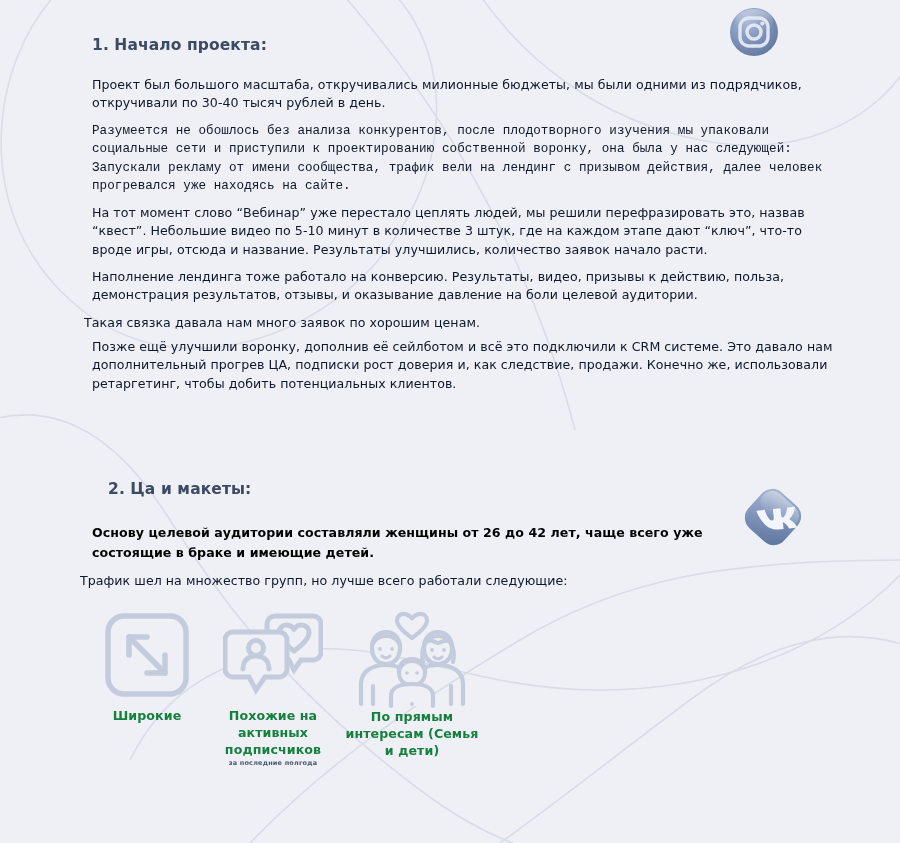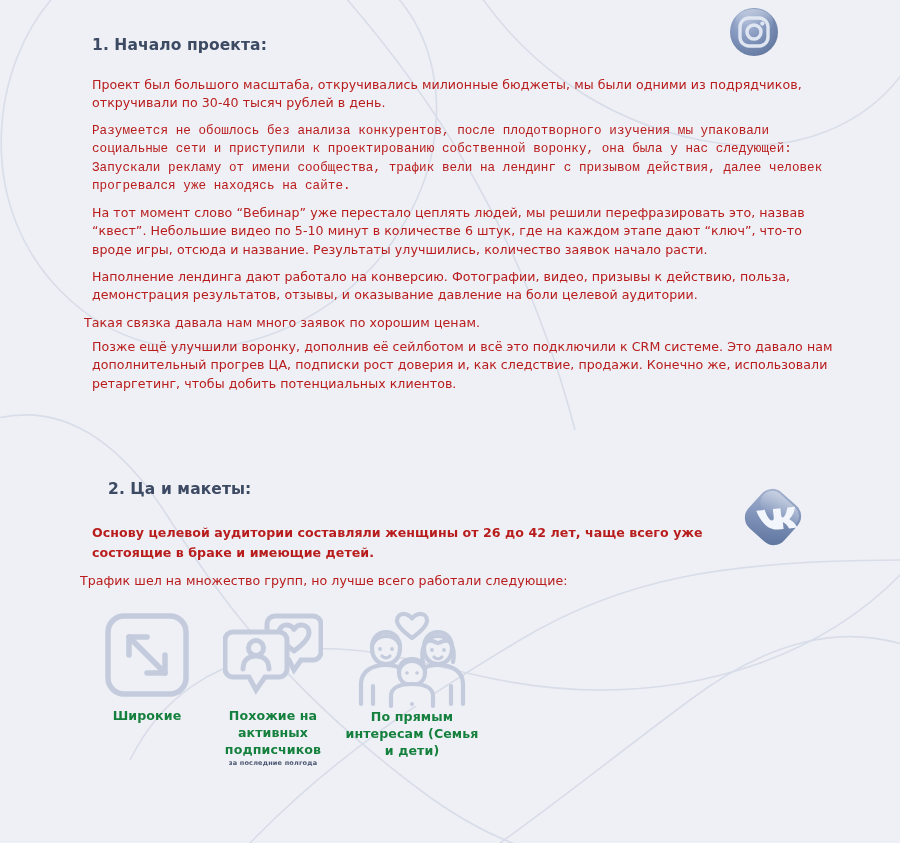--- a/index.html
+++ b/index.html
@@ -41,25 +41,25 @@
     font-size: 15.5px;
     font-weight: 700;
     color: #3d4a63;
     letter-spacing: 0.1px;
     white-space: nowrap;
   }
   .para {
     position: absolute;
     font-size: 12.6px;
     line-height: 18.4px;
-    color: #b91c1c;
+    color: #0f172a;
     letter-spacing: 0.05px;
   }
   .para.bold-dark {
-    color: #b91c1c;
+    color: #000000;
     font-weight: 700;
   }
   
   .badge {
     position: absolute;
     z-index: 3;
   }
   
   .aud-row {
     position: absolute;
@@ -116,23 +116,23 @@
   </svg>
 
   <div class="content">
 
     <div class="section-heading" style="left:92px; top:36px;">1. Начало проекта:</div>
 
     <div class="para" style="left:92px; top:76px; width:750px;">Проект был большого масштаба, откручивались милионные бюджеты, мы были одними из подрядчиков, откручивали по 30-40 тысяч рублей в день.</div>
 
     <div class="para" style="left:92px; top:122px; width:752px;font-family:Liberation Mono, monospace;">Разумеется не обошлось без анализа конкурентов, после плодотворного изучения мы упаковали социальные сети и приступили к проектированию собственной воронку, она была у нас следующей: Запускали рекламу от имени сообщества, трафик вели на лендинг с призывом действия, далее человек прогревался уже находясь на сайте.</div>
 
-    <div class="para" style="left:92px; top:204px; width:752px;">На тот момент слово “Вебинар” уже перестало цеплять людей, мы решили перефразировать это, назвав “квест”. Небольшие видео по 5-10 минут в количестве 6 штук, где на каждом этапе дают “ключ”, что-то вроде игры, отсюда и название. Результаты улучшились, количество заявок начало расти.</div>
-
-    <div class="para" style="left:92px; top:268px; width:752px;">Наполнение лендинга дают работало на конверсию. Фотографии, видео, призывы к действию, польза, демонстрация результатов, отзывы, и оказывание давление на боли целевой аудитории.</div>
+    <div class="para" style="left:92px; top:204px; width:752px;">На тот момент слово “Вебинар” уже перестало цеплять людей, мы решили перефразировать это, назвав “квест”. Небольшие видео по 5-10 минут в количестве 3 штук, где на каждом этапе дают “ключ”, что-то вроде игры, отсюда и название. Результаты улучшились, количество заявок начало расти.</div>
+
+    <div class="para" style="left:92px; top:268px; width:752px;">Наполнение лендинга тоже работало на конверсию. Результаты, видео, призывы к действию, польза, демонстрация результатов, отзывы, и оказывание давление на боли целевой аудитории.</div>
 
     <div class="para" style="left:84px; top:314px; width:752px;">Такая связка давала нам много заявок по хорошим ценам.</div>
 
     <div class="para" style="left:92px; top:338px; width:752px;">Позже ещё улучшили воронку, дополнив её сейлботом и всё это подключили к CRM системе. Это давало нам дополнительный прогрев ЦА, подписки рост доверия и, как следствие, продажи. Конечно же, использовали ретаргетинг, чтобы добить потенциальных клиентов.</div>
 
     <div class="section-heading" style="left:108px; top:480px;">2.  Ца и макеты:</div>
 
     <div class="para bold-dark" style="left:92px; top:523px; width:640px; line-height:19.5px;">Основу целевой аудитории составляли женщины от 26 до 42 лет, чаще всего уже состоящие в браке и имеющие детей.</div>
 
     <div class="para" style="left:80px; top:572px; width:700px;">Трафик шел на множество групп, но лучше всего работали следующие:</div>

